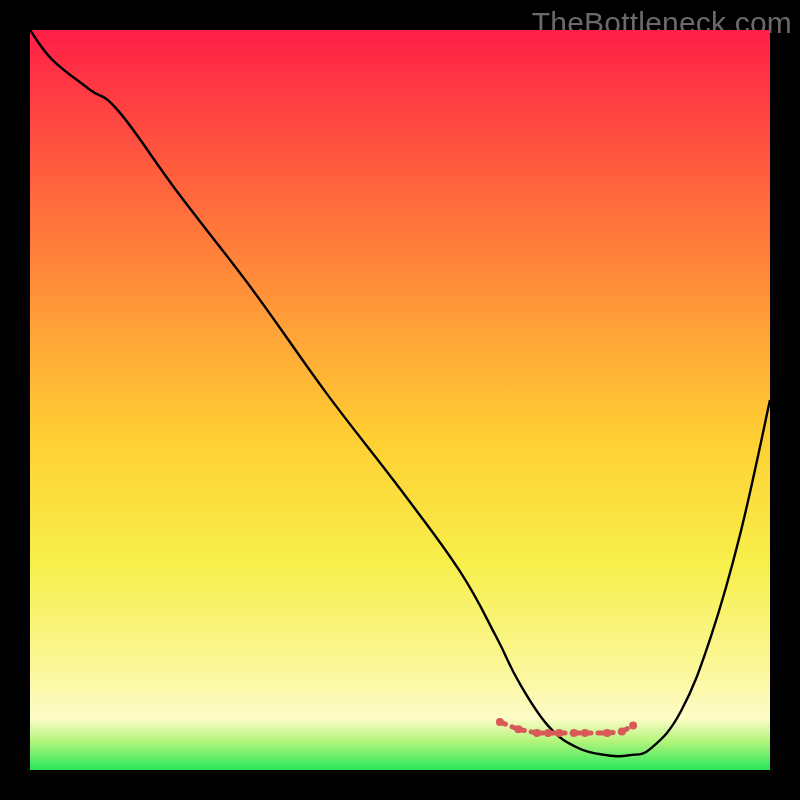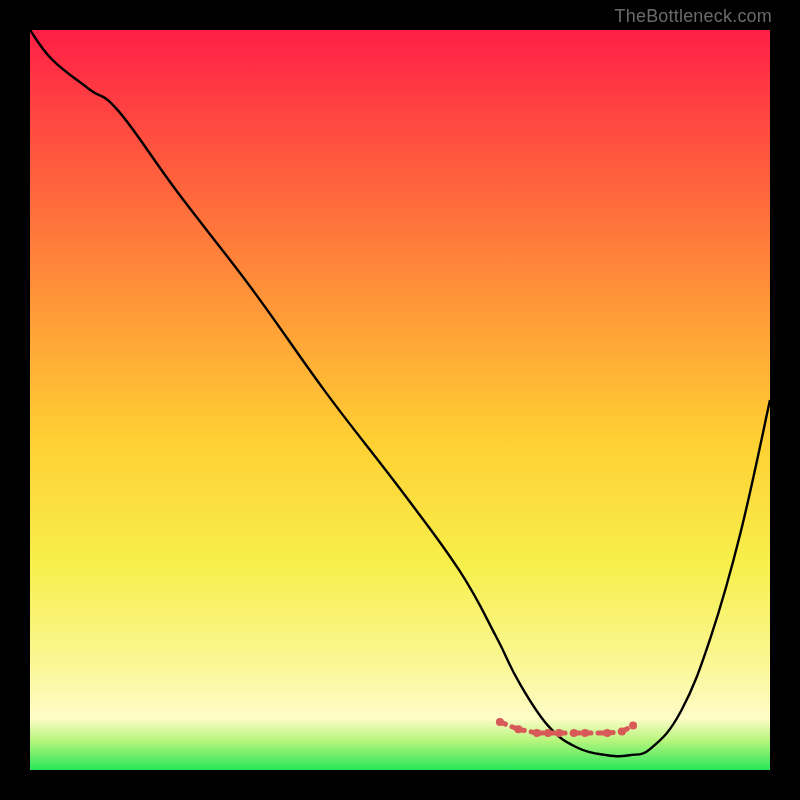--- a/index.html
+++ b/index.html
@@ -6,23 +6,23 @@
   html, body { width: 800px; height: 800px; overflow: hidden; background: #000; }
   .container {
     position: relative;
     width: 800px;
     height: 800px;
     background: #000;
   }
   .watermark {
     position: absolute;
     top: 6px;
-    right: 28px;
+    right: 8px;
     font-family: Arial, Helvetica, sans-serif;
-    font-size: 18px;
+    font-size: 30px;
     color: #6a6a6a;
     font-weight: 500;
     letter-spacing: 0.2px;
   }
   .plot {
     position: absolute;
     left: 30px;
     top: 30px;
     width: 740px;
     height: 740px;

